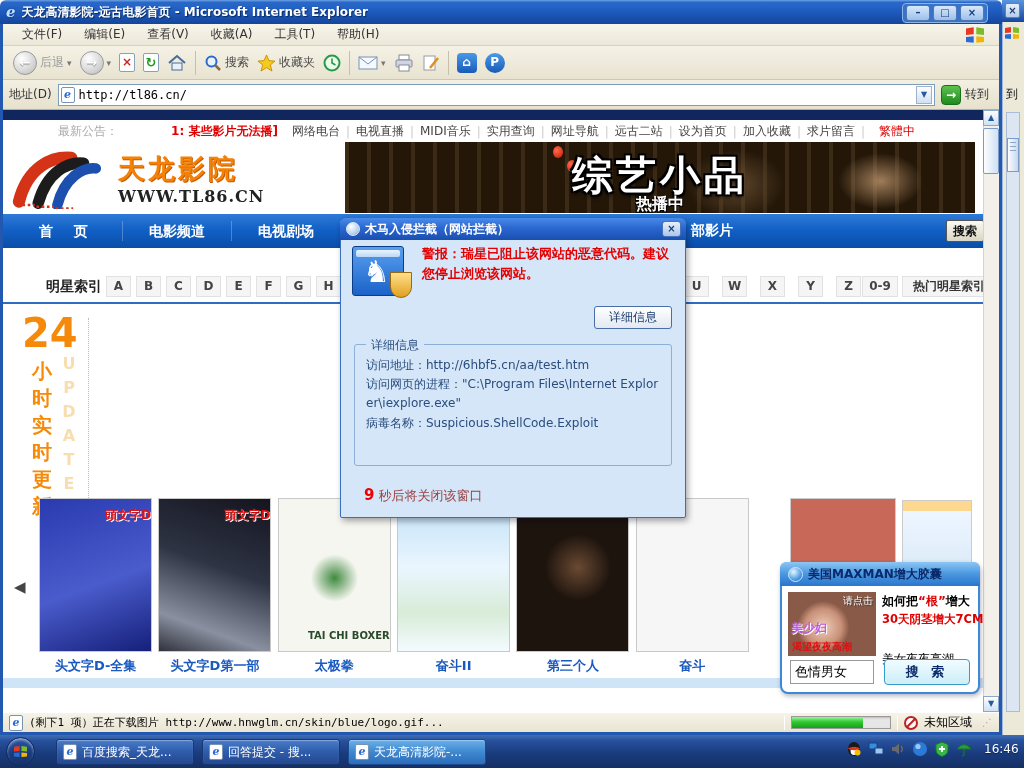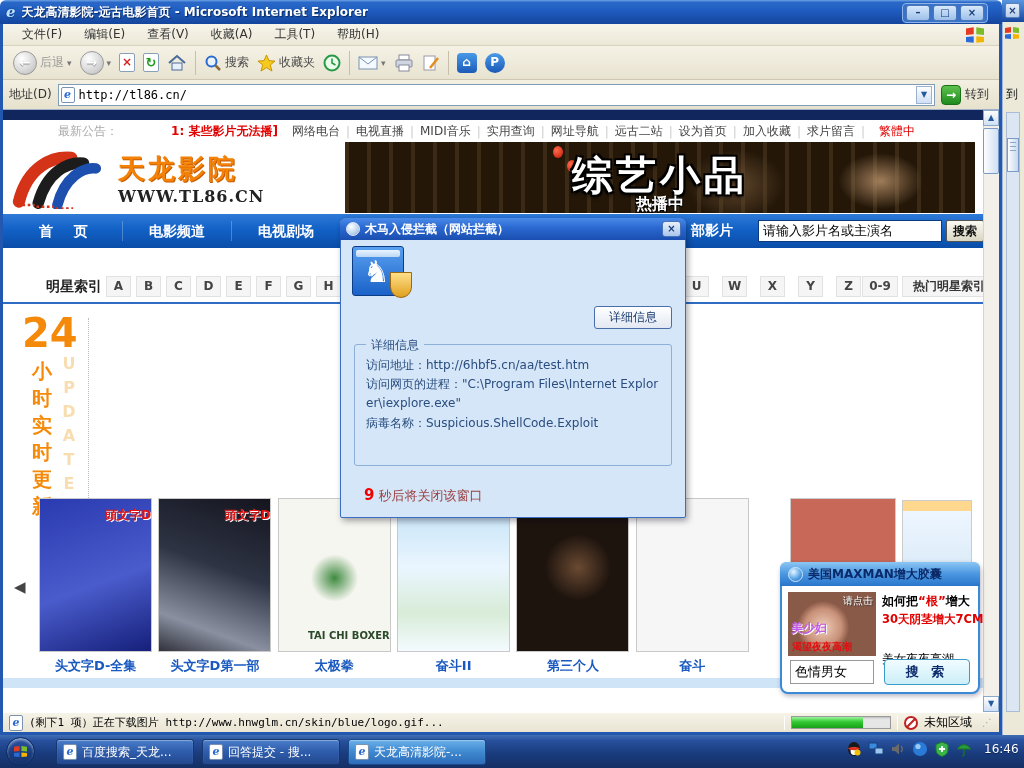--- a/index.html
+++ b/index.html
@@ -368,21 +368,20 @@
     <span class="banner-title">综艺小品</span>
     <span class="banner-sub">热播中</span>
   </div>
 
   <div class="abs mainnav">
     <span class="nav-item first">首 页</span>
     <span class="nav-item">电影频道</span>
     <span class="nav-item">电视剧场</span>
     <span class="nav-item">综艺小品</span>
     <span class="nav-partial">部影片</span>
-    <input class="nav-search" readonly="" value="请输入影片名或主演名" style="">
     <span class="nav-search-btn">搜索</span>
   </div>
 
   <div class="abs starrow"></div>
   <span class="abs star-label">明星索引：</span>
   <span class="abs letter" style="left:106px">A</span>
   <span class="abs letter" style="left:136px">B</span>
   <span class="abs letter" style="left:166px">C</span>
   <span class="abs letter" style="left:196px">D</span>
   <span class="abs letter" style="left:226px">E</span>
@@ -481,20 +480,21 @@
   <div class="abs dlg-title">
     <span class="dlg-shield-ico"></span>
     <span>木马入侵拦截（网站拦截）</span>
     <span class="dlg-x">×</span>
   </div>
   <div class="abs dlg-bigicon">
     <span class="bar"></span>
     <span class="dlg-knight">♞</span>
   </div>
   <div class="abs dlg-gold-shield"></div>
+  <div class="abs dlg-warning">警报：瑞星已阻止该网站的恶意代码。建议您停止浏览该网站。</div>
   <div class="abs dlg-detail-btn">详细信息</div>
   <div class="abs dlg-group"></div>
   <div class="abs dlg-group-title">详细信息</div>
   <div class="abs dlg-lines">
     <div>访问地址：http://6hbf5.cn/aa/test.htm</div>
     <div>访问网页的进程："C:\Program Files\Internet Explorer\iexplore.exe"</div>
     <div>病毒名称：Suspicious.ShellCode.Exploit</div>
   </div>
   <div class="abs dlg-count">
     <b>9</b><span>秒后将关闭该窗口</span>

